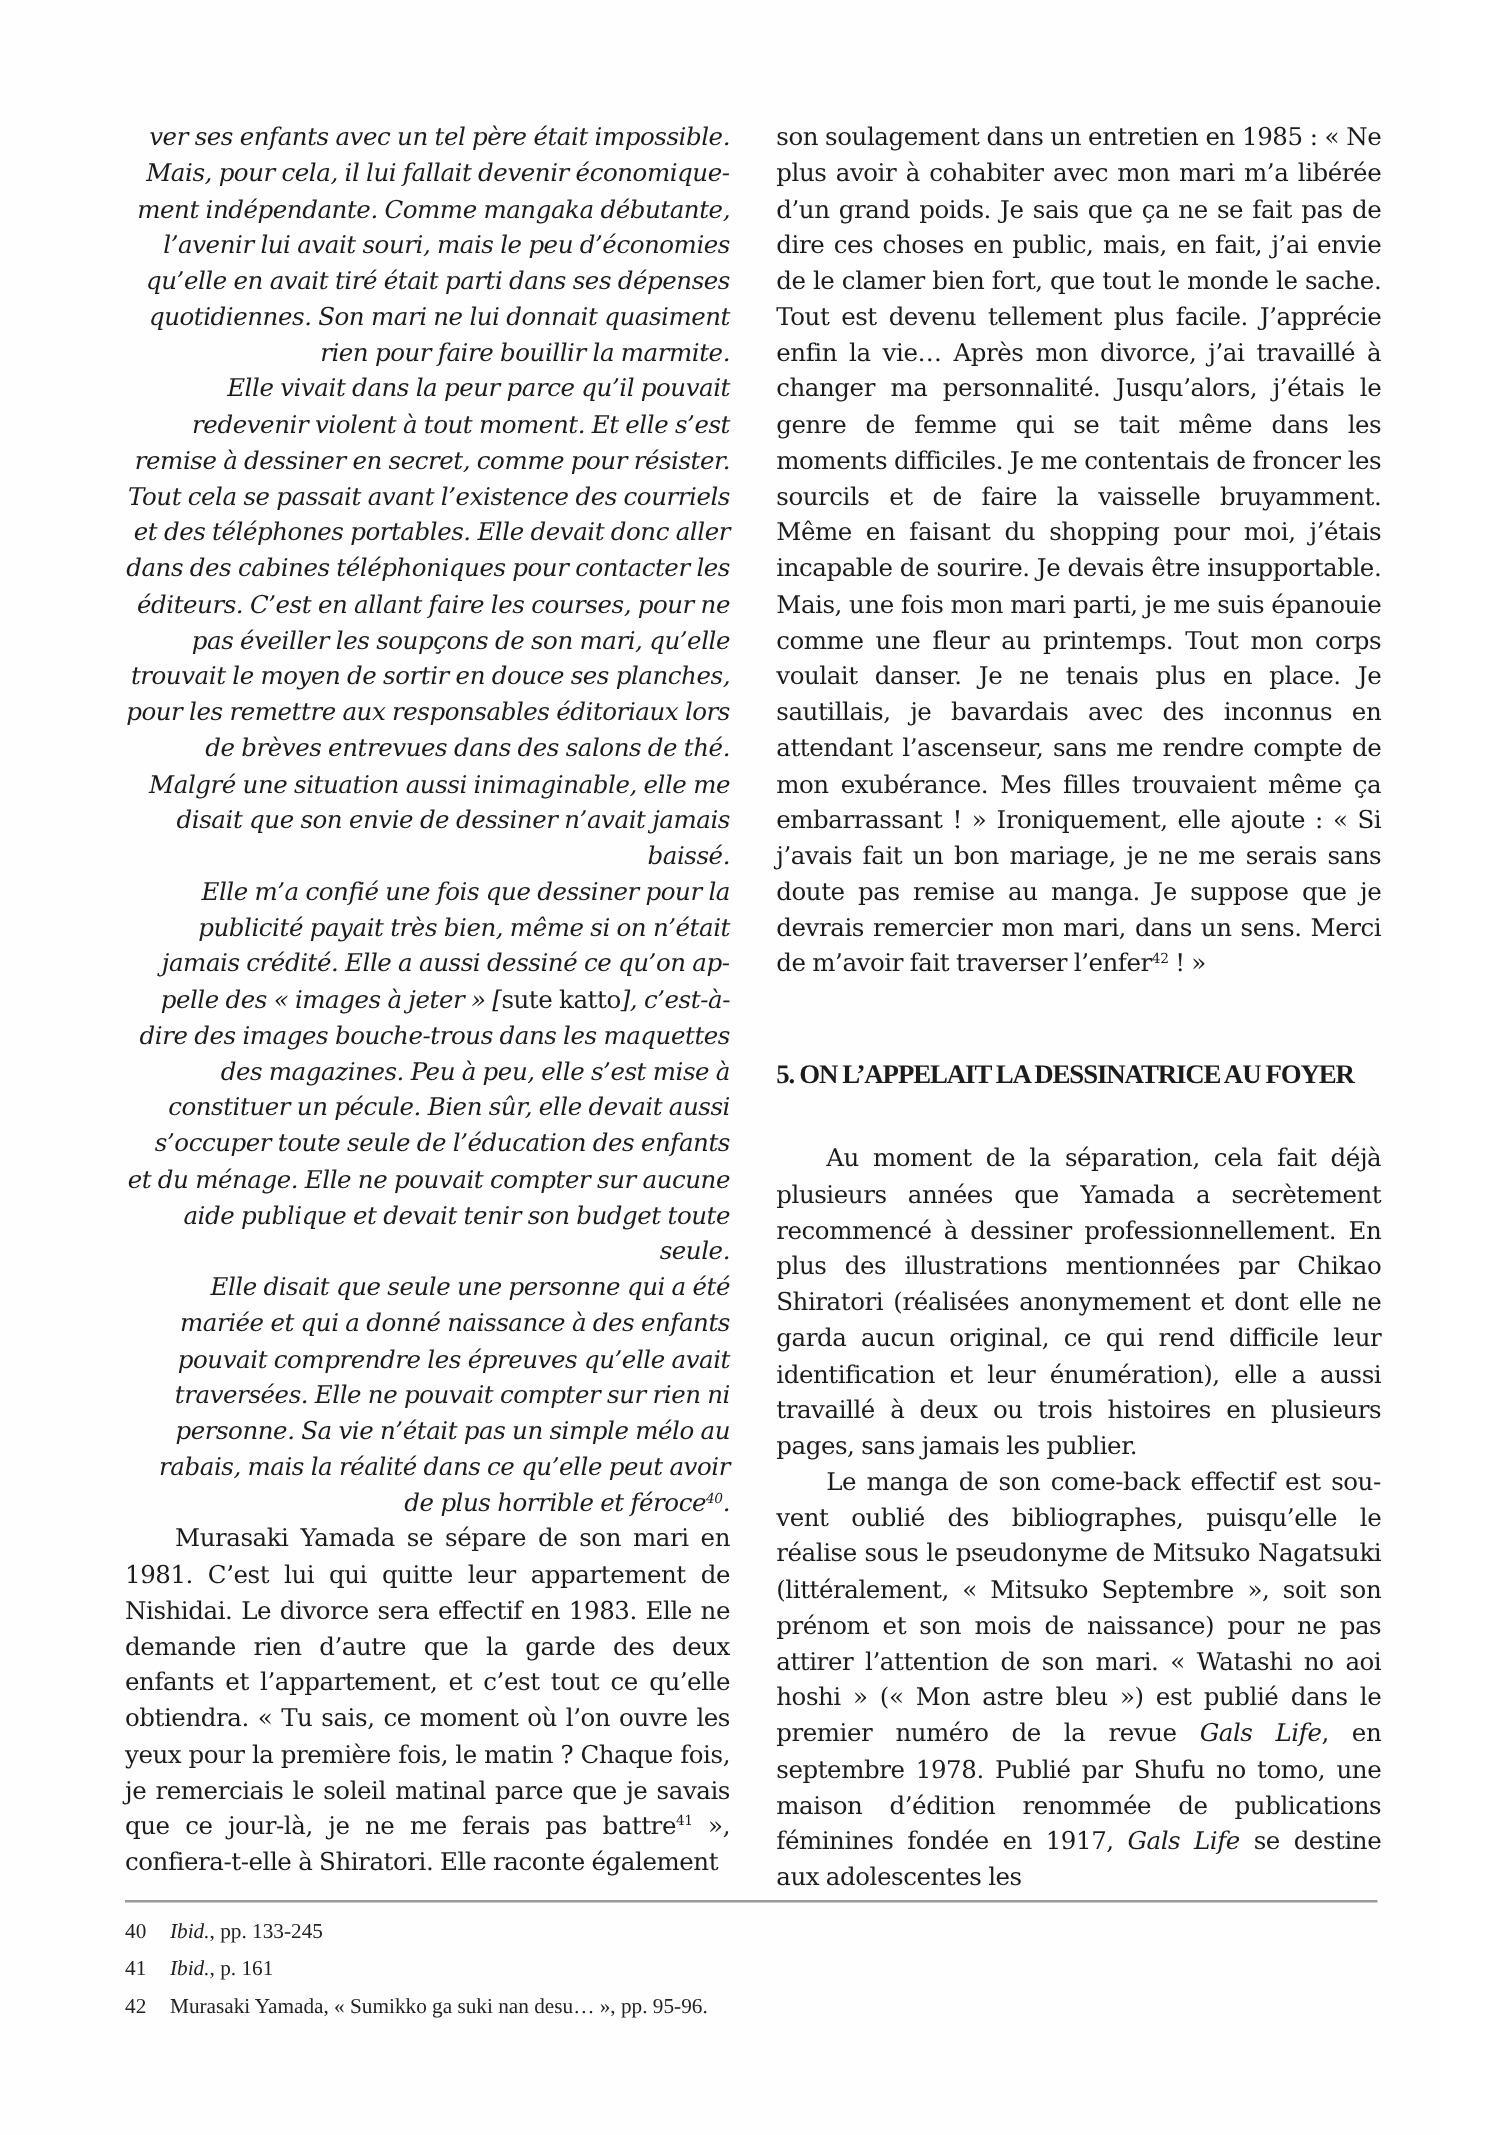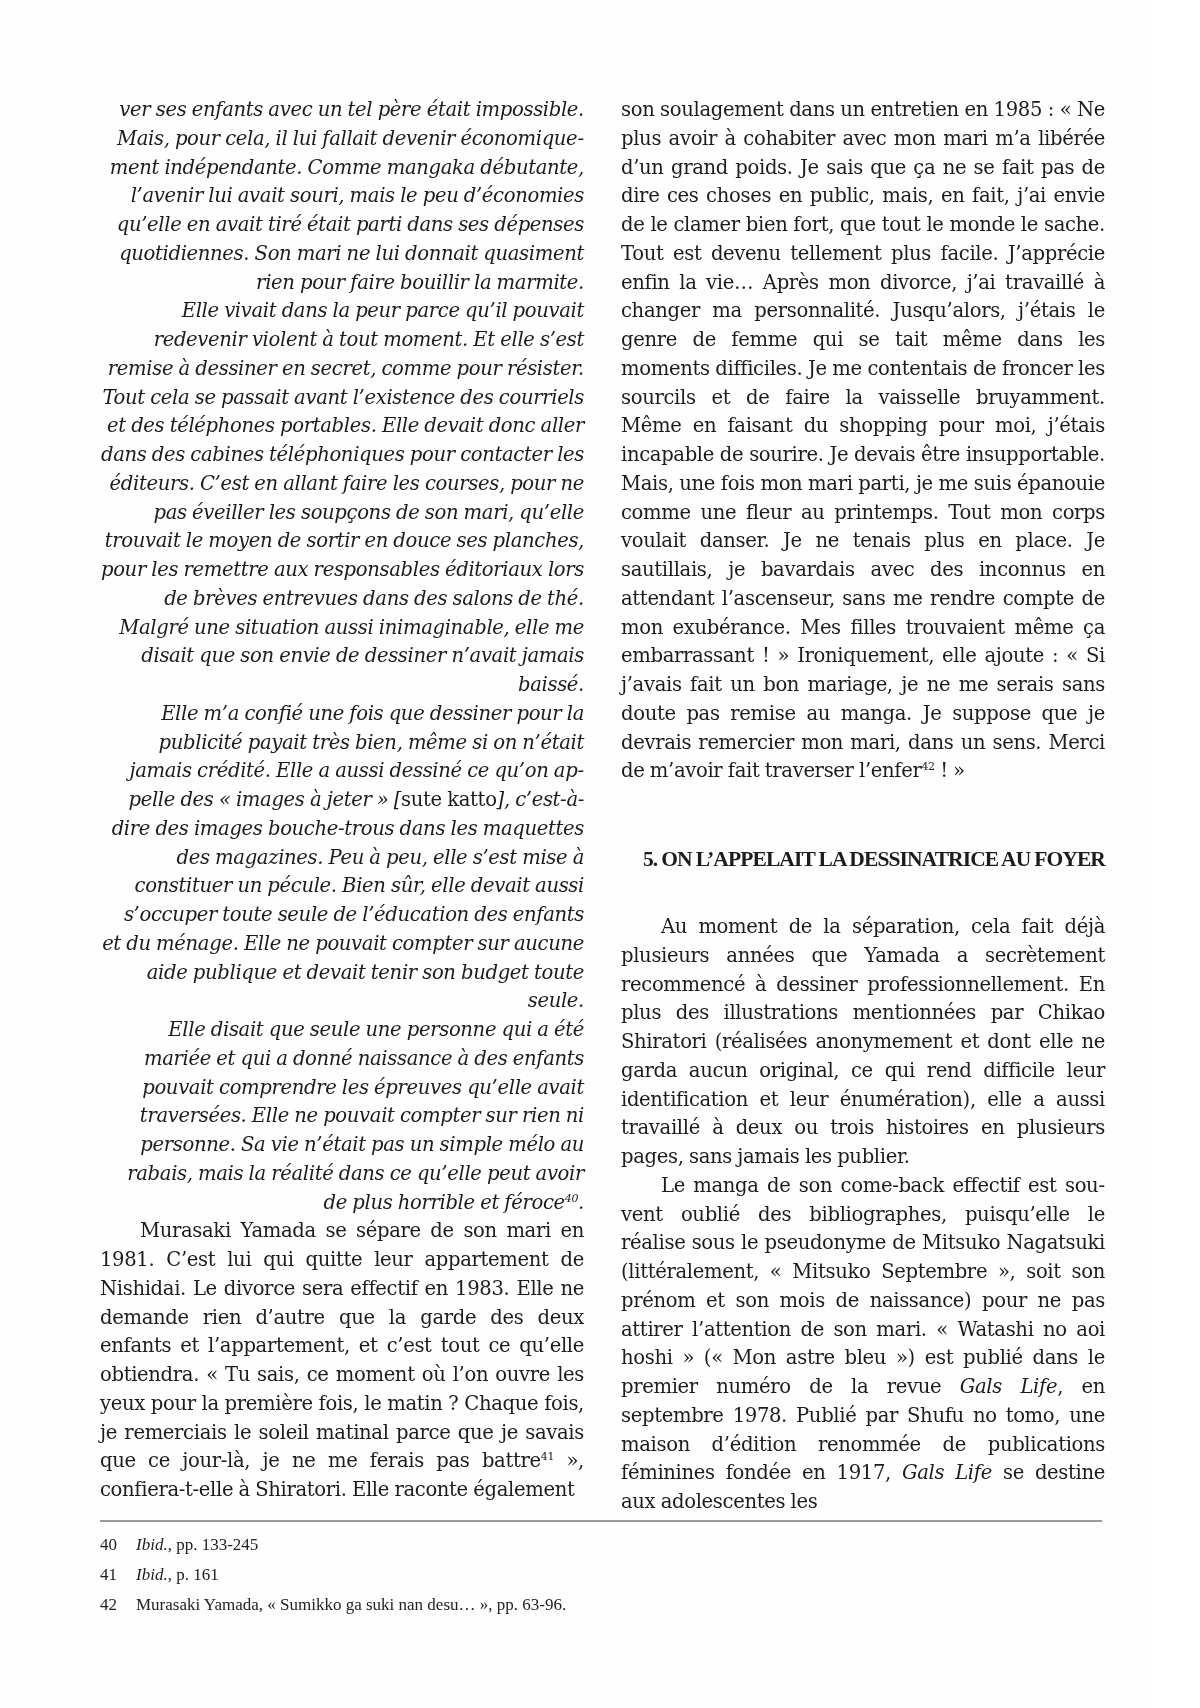--- a/index.html
+++ b/index.html
@@ -11,21 +11,21 @@
     text-align: justify; hyphens: manual; letter-spacing: -0.35px; word-spacing: -0.5px;
   }
   .col-left { left: 100px; }
   .col-right { left: 621px; }
   .col p { margin: 0; }
   .col p.indent { text-indent: 40px; }
   .it { font-style: italic; text-align: right; }
   sup { font-size: 11px; line-height: 0; vertical-align: 7px; }
   .section-title {
     font-family: "Liberation Serif", serif; font-weight: bold; font-size: 21.5px; line-height: 28px;
-    letter-spacing: -0.9px; margin: 59px 0 40px 0; text-align: right; white-space: nowrap;
+    letter-spacing: -0.9px; margin: 59px 0 40px 0; text-align: left; white-space: nowrap;
   }
   .rule { position: absolute; left: 100px; top: 1520px; width: 1002px; height: 2px; background: #9a9a9a; }
   .notes { position: absolute; left: 100px; top: 1530px; width: 1000px;
     font-family: "Liberation Serif", serif; font-size: 17px; line-height: 30px; color: #222; }
   .note { display: flex; }
   .note .num { width: 36px; flex: none; }
 </style>
 </head>
 <body>
 
@@ -52,17 +52,17 @@
     <div class="note">
       <span class="num">40</span>
       <span><span class="it">Ibid.</span><span>, pp. 133-245</span></span>
     </div>
     <div class="note">
       <span class="num">41</span>
       <span><span class="it">Ibid.</span><span>, p. 161</span></span>
     </div>
     <div class="note">
       <span class="num">42</span>
-      <span><span class="it"></span><span>Murasaki Yamada, « Sumikko ga suki nan desu… », pp. 63-96.</span></span>
+      <span><span class="it"></span><span>Murasaki Yamada, « Sumikko ga suki nan desu… », pp. 95-96.</span></span>
     </div>
   </div>
 
 </div>
 
 </body></html>

